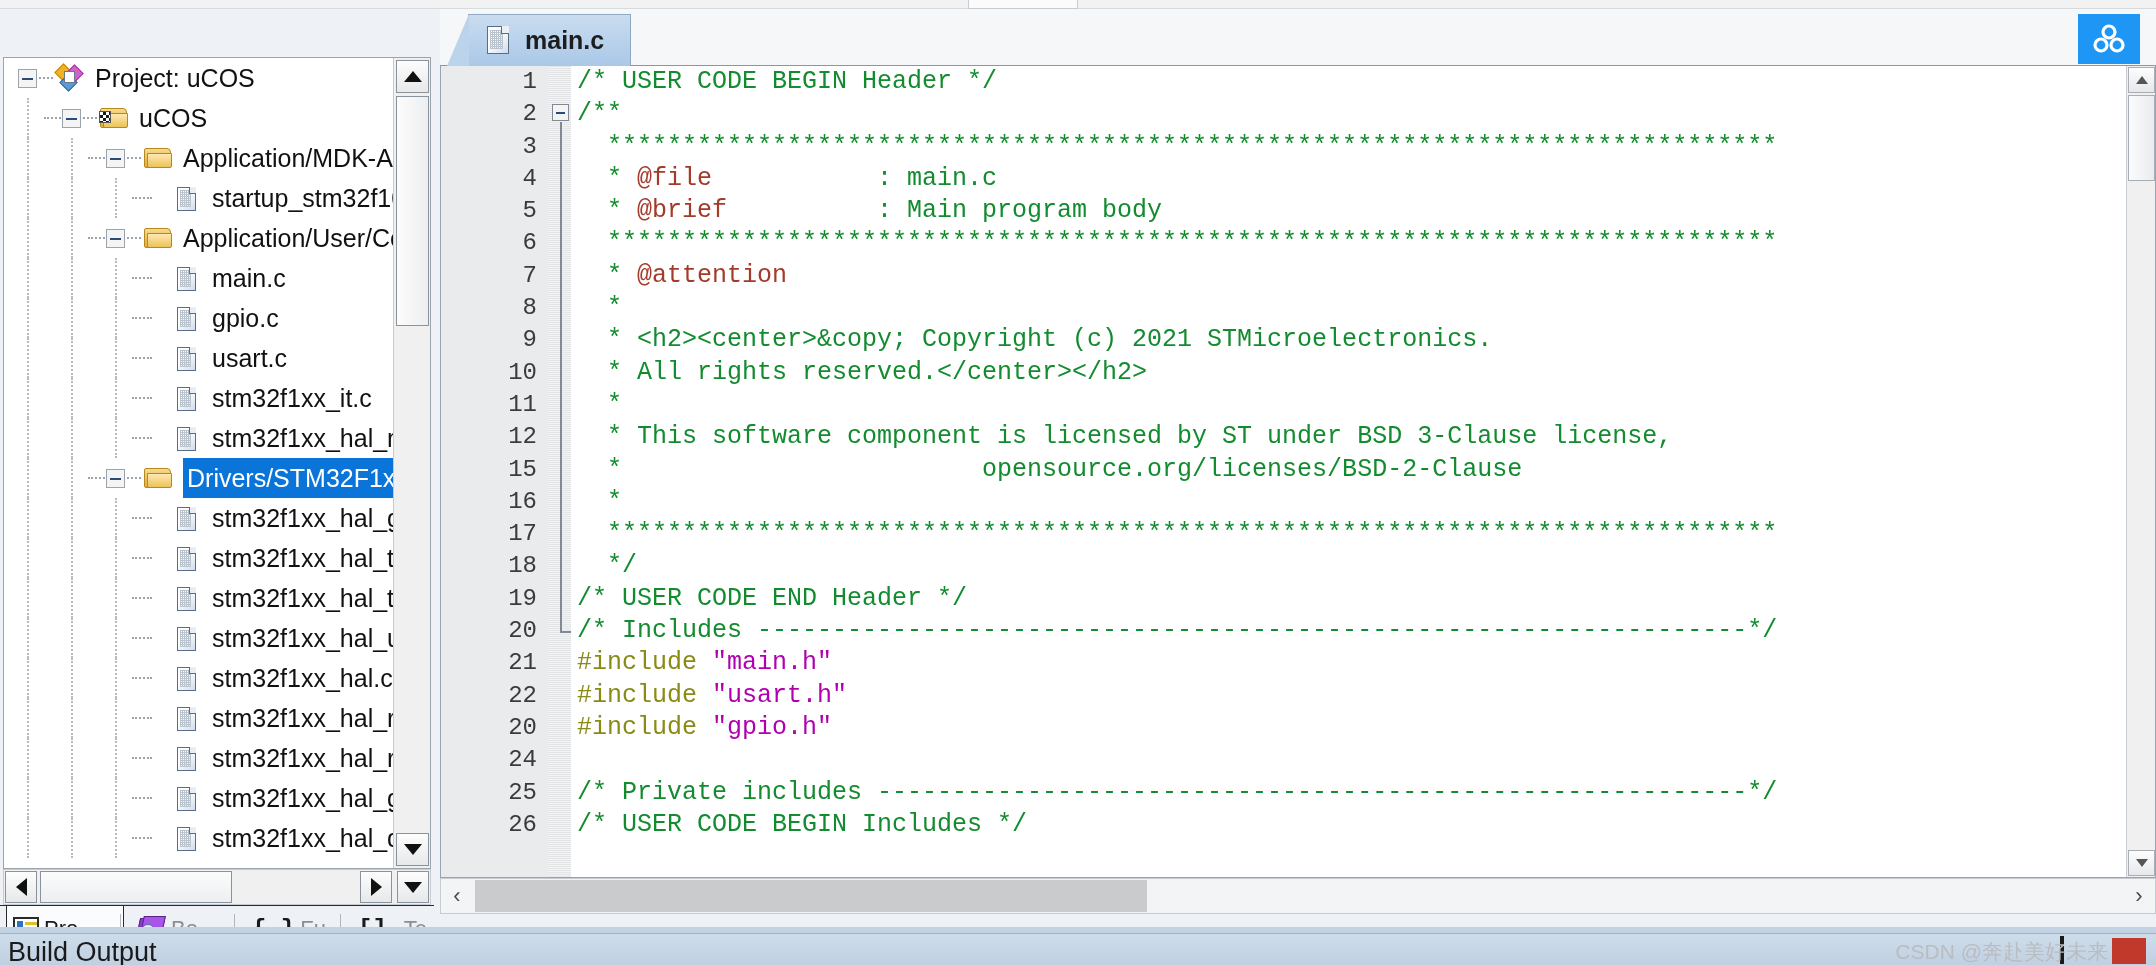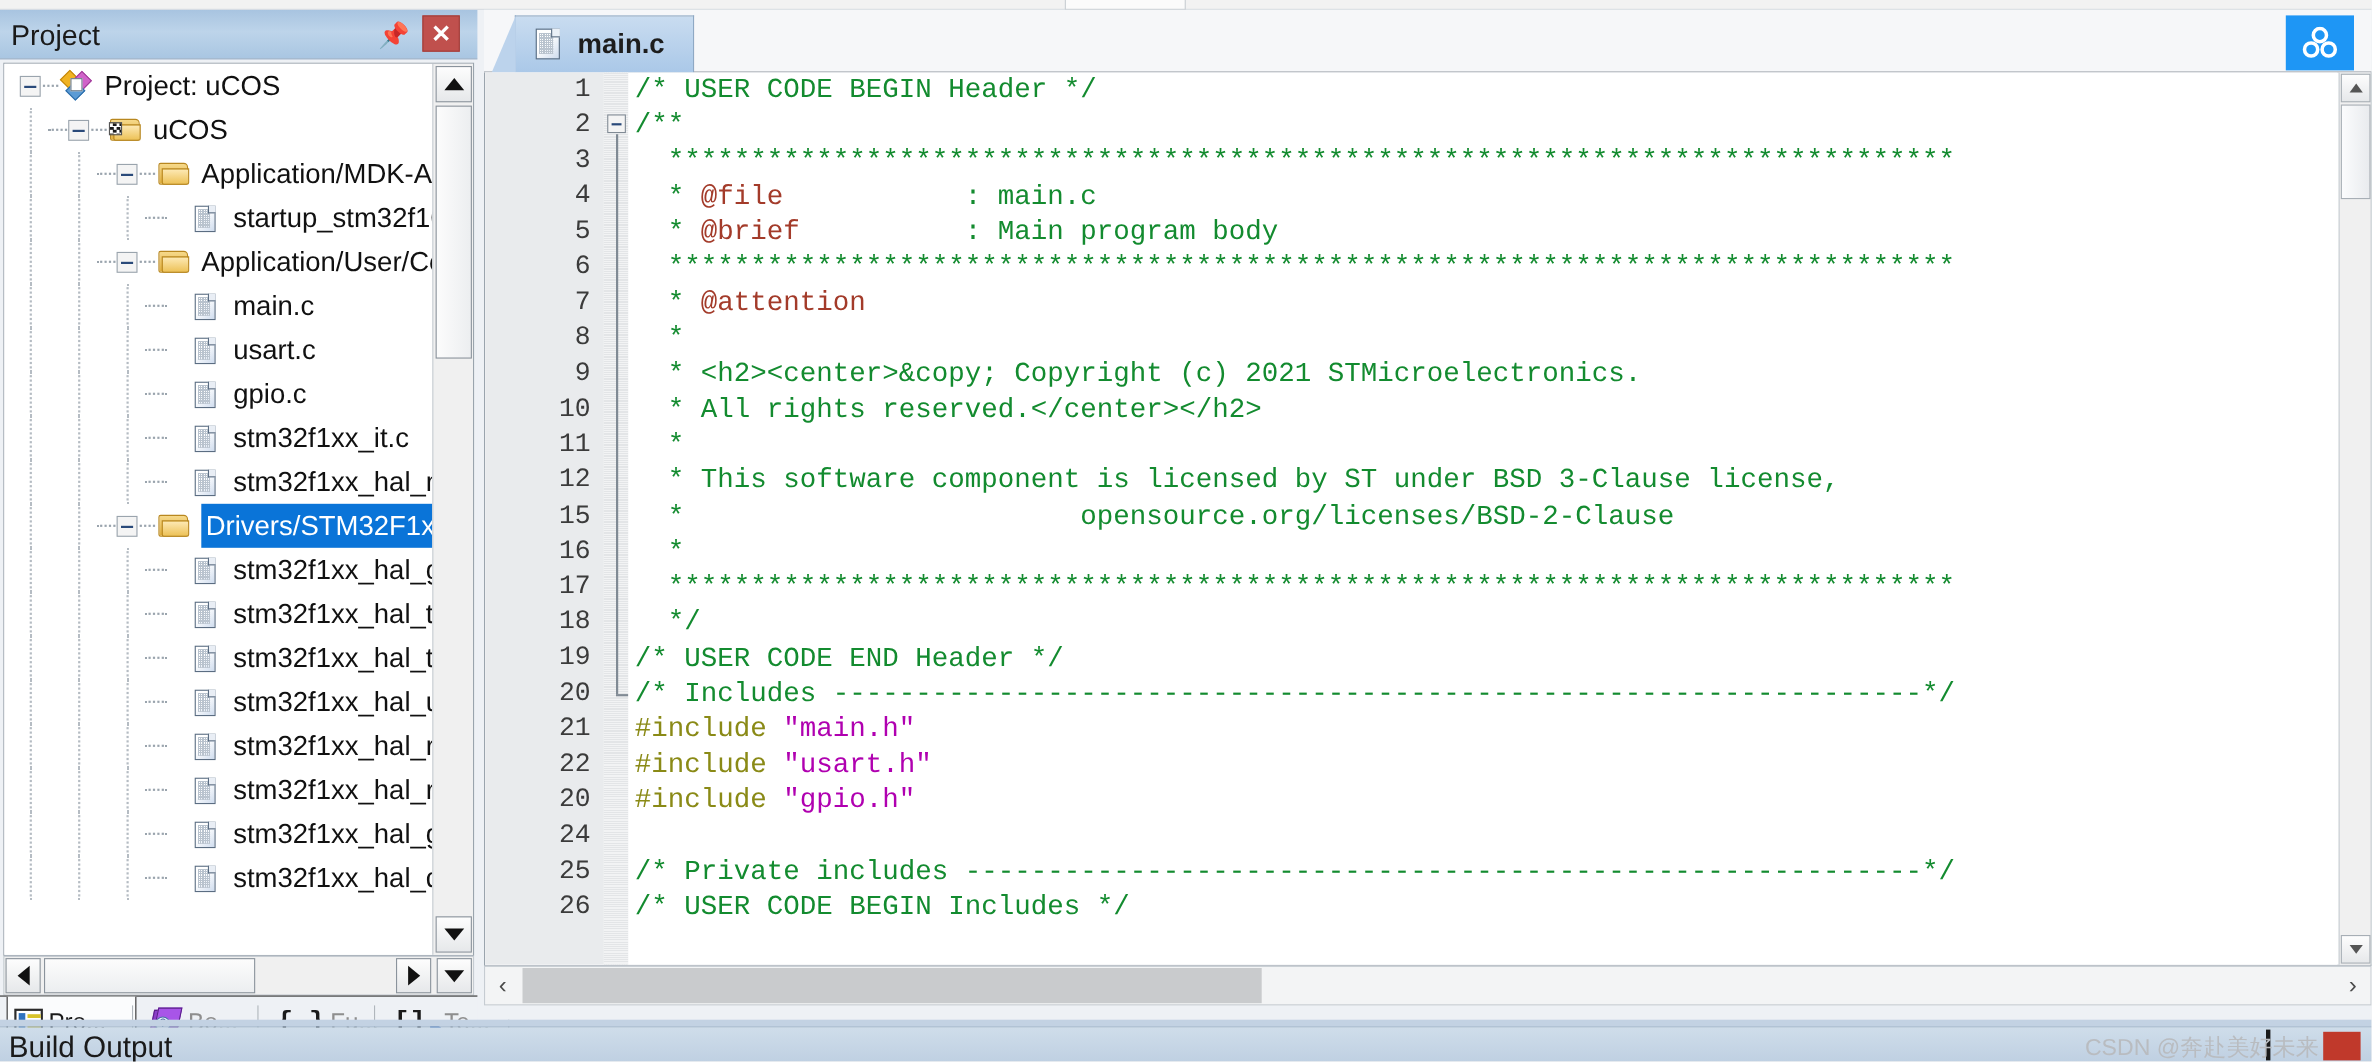--- a/index.html
+++ b/index.html
@@ -369,29 +369,20 @@
 <body>
 
 <div id="app">
 
   <div class="top-sliver">
     <div class="sliver-box" style="left:968px;width:110px;"></div>
   </div>
 
   <div id="project-panel">
 
-    <div class="panel-titlebar">
-      <div class="panel-title">Project</div>
-      <div class="pin-btn">
-        <div class="pin-glyph">📌</div>
-      </div>
-      <div class="close-btn">
-        <div class="close-x">✕</div>
-      </div>
-    </div>
 
     <div class="tree-outer">
       <div class="tree-scrollport">
         <div class="tree-list" id="tree-list" style="top: 0px;">
             <div class="tree-row">
               <span class="tw" style="left:14px"></span>
               <span class="dots" style="left:35px;width:14px"></span>
               <span style="left:51px" class="ico ico-project">
                 <span class="d1"></span>
                 <span class="d2"></span>
@@ -463,33 +454,33 @@
             <div class="tree-row">
               <span class="vline" style="left:23px"></span>
               <span class="vline" style="left:67px"></span>
               <span class="vline" style="left:111px"></span>
               <span class="dots" style="left:128px;width:20px"></span>
               <span style="left:168px" class="ico ico-file">
                 <span class="page"></span>
                 <span class="hatch"></span>
                 <span class="fold"></span>
               </span>
+              <span class="tlabel" style="left:208px">gpio.c</span>
+            </div>
+            <div class="tree-row">
+              <span class="vline" style="left:23px"></span>
+              <span class="vline" style="left:67px"></span>
+              <span class="vline" style="left:111px"></span>
+              <span class="dots" style="left:128px;width:20px"></span>
+              <span style="left:168px" class="ico ico-file">
+                <span class="page"></span>
+                <span class="hatch"></span>
+                <span class="fold"></span>
+              </span>
               <span class="tlabel" style="left:208px">usart.c</span>
-            </div>
-            <div class="tree-row">
-              <span class="vline" style="left:23px"></span>
-              <span class="vline" style="left:67px"></span>
-              <span class="vline" style="left:111px"></span>
-              <span class="dots" style="left:128px;width:20px"></span>
-              <span style="left:168px" class="ico ico-file">
-                <span class="page"></span>
-                <span class="hatch"></span>
-                <span class="fold"></span>
-              </span>
-              <span class="tlabel" style="left:208px">gpio.c</span>
             </div>
             <div class="tree-row">
               <span class="vline" style="left:23px"></span>
               <span class="vline" style="left:67px"></span>
               <span class="vline" style="left:111px"></span>
               <span class="dots" style="left:128px;width:20px"></span>
               <span style="left:168px" class="ico ico-file">
                 <span class="page"></span>
                 <span class="hatch"></span>
                 <span class="fold"></span>
@@ -560,20 +551,32 @@
               <span class="vline" style="left:23px"></span>
               <span class="vline" style="left:67px"></span>
               <span class="vline" style="left:111px"></span>
               <span class="dots" style="left:128px;width:20px"></span>
               <span style="left:168px" class="ico ico-file">
                 <span class="page"></span>
                 <span class="hatch"></span>
                 <span class="fold"></span>
               </span>
               <span class="tlabel" style="left:208px">stm32f1xx_hal_uart.c</span>
+            </div>
+            <div class="tree-row">
+              <span class="vline" style="left:23px"></span>
+              <span class="vline" style="left:67px"></span>
+              <span class="vline" style="left:111px"></span>
+              <span class="dots" style="left:128px;width:20px"></span>
+              <span style="left:168px" class="ico ico-file">
+                <span class="page"></span>
+                <span class="hatch"></span>
+                <span class="fold"></span>
+              </span>
+              <span class="tlabel" style="left:208px">stm32f1xx_hal.c</span>
             </div>
             <div class="tree-row">
               <span class="vline" style="left:23px"></span>
               <span class="vline" style="left:67px"></span>
               <span class="vline" style="left:111px"></span>
               <span class="dots" style="left:128px;width:20px"></span>
               <span style="left:168px" class="ico ico-file">
                 <span class="page"></span>
                 <span class="hatch"></span>
                 <span class="fold"></span>

